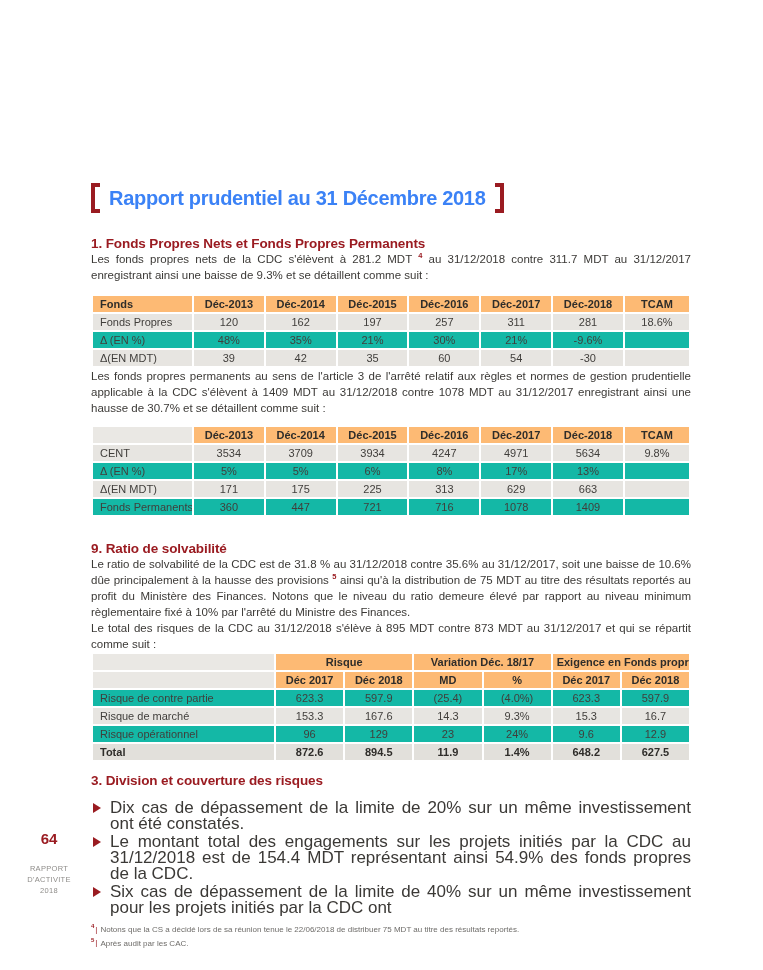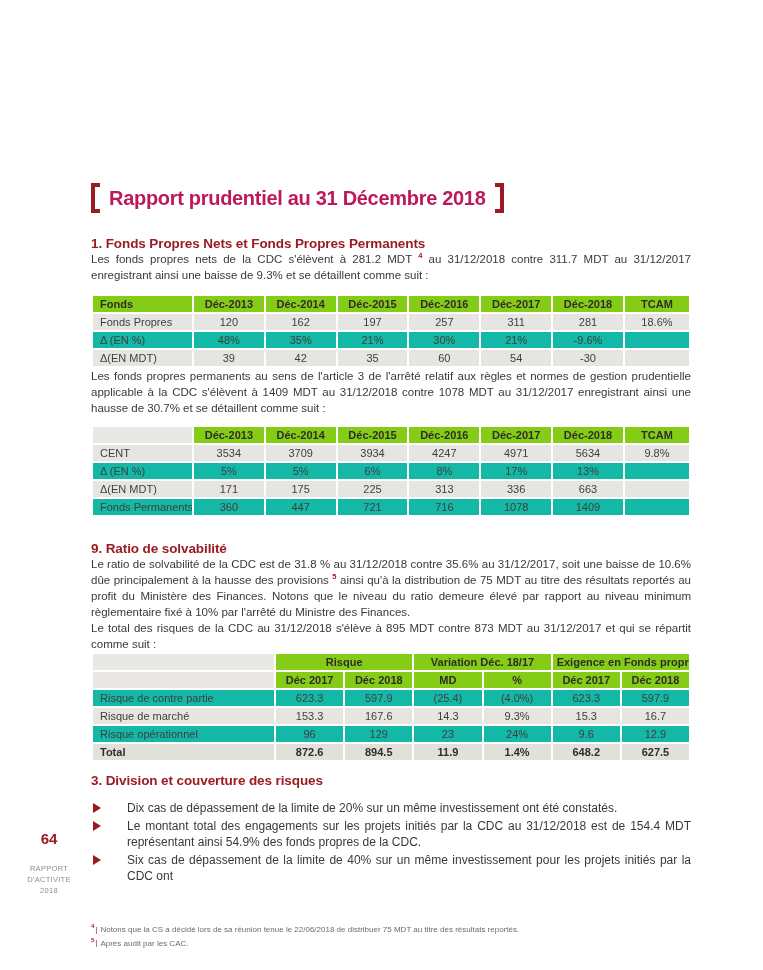--- a/index.html
+++ b/index.html
@@ -8,48 +8,48 @@
     font-family:"Liberation Sans","DejaVu Sans",sans-serif;
     color:#3b3936;position:relative;overflow:hidden;
   }
   .content{position:absolute;left:91px;top:0;width:600px;}
 
   
   .title-row{display:flex;align-items:center;margin:183px 0 0 0;}
   .bracket{display:inline-block;width:9px;height:30px;box-sizing:border-box;border:4px solid #9a1b21;}
   .bracket.left{border-right:none;margin-right:9px;}
   .bracket.right{border-left:none;margin-left:9px;}
-  .title-text{font-size:20px;font-weight:bold;color:#be185d;letter-spacing:-0.3px;white-space:nowrap;}
+  .title-text{font-size:20px;font-weight:bold;color:#3b82f6;letter-spacing:-0.3px;white-space:nowrap;}
 
   
   .sec-h{font-size:13.5px;font-weight:bold;color:#9a1b21;margin:0;letter-spacing:-0.1px;}
   .sec-h.s1{margin-top:23px;}
   .sec-h.s2{margin-top:24px;}
   .sec-h.s3{margin-top:11px;}
 
   
   p.body{font-size:11.5px;line-height:16px;margin:0;text-align:justify;color:#3b3936;}
   .mt11{margin-top:11px;} .mt12{margin-top:0;} .mt10{margin-top:10px;} .mt9{margin-top:9px;}
   sup.ref{font-size:7.5px;color:#9a1b21;font-weight:bold;vertical-align:super;line-height:0;}
 
   
   table.t{width:100%;border-collapse:separate;border-spacing:2px;table-layout:fixed;font-size:11px;}
-  table.t th{background:#84cc16;font-weight:bold;color:#2f2d2a;padding:2px 4px;text-align:center;overflow:hidden;white-space:nowrap;}
+  table.t th{background:#fdba74;font-weight:bold;color:#2f2d2a;padding:2px 4px;text-align:center;overflow:hidden;white-space:nowrap;}
   table.t td{padding:2px 5px;text-align:center;color:#403e3b;overflow:hidden;white-space:nowrap;}
   table.t .lbl{text-align:left;padding-left:7px;}
   table.t tr.odd td{background:#e7e5e1;}
   table.t tr.even td{background:#14b8a6;}
   table.t th.blank{background:#eae8e4;}
   table.t tr.total-row td{background:#e2e0db;font-weight:bold;color:#2f2d2a;}
   .c-lbl{width:17%;} .c-yr{width:12%;} .c-tcam{width:11%;}
   .c3-lbl{width:31%;} .c3-d{width:11.5%;}
 
   
   ul.bullets{list-style:none;margin:12px 0 0 0;padding:0;}
-  ul.bullets li{display:flex;align-items:flex-start;margin:0 0 2px 0;font-size:12px;line-height:16px;text-align:justify;gap:17px;}
+  ul.bullets li{display:flex;align-items:flex-start;margin:0 0 2px 0;font-size:17px;line-height:16px;text-align:justify;}
   .arrow{flex:0 0 auto;width:0;height:0;border-left:8px solid #9a1b21;border-top:5px solid transparent;border-bottom:5px solid transparent;margin:3px 9px 0 2px;}
 
   
   .margin-left{position:absolute;left:16px;top:830px;width:66px;text-align:center;}
   .page-num{font-size:15px;font-weight:bold;color:#9a1b21;}
   .report-label{margin-top:16px;font-size:7.5px;line-height:11px;color:#8f8d8a;letter-spacing:0.3px;}
 
   
   .footnotes{position:absolute;left:91px;top:921px;width:620px;font-size:8px;line-height:11px;color:#6e6c69;}
   .fn sup{color:#9a1b21;font-size:6px;font-weight:bold;}
@@ -177,21 +177,21 @@
       <td>17%</td>
       <td>13%</td>
       <td></td>
     </tr>
     <tr class="odd">
       <td class="lbl">Δ(EN MDT)</td>
       <td>171</td>
       <td>175</td>
       <td>225</td>
       <td>313</td>
-      <td>336</td>
+      <td>629</td>
       <td>663</td>
       <td></td>
     </tr>
     <tr class="even">
       <td class="lbl">Fonds Permanents</td>
       <td>360</td>
       <td>447</td>
       <td>721</td>
       <td>716</td>
       <td>1078</td>

